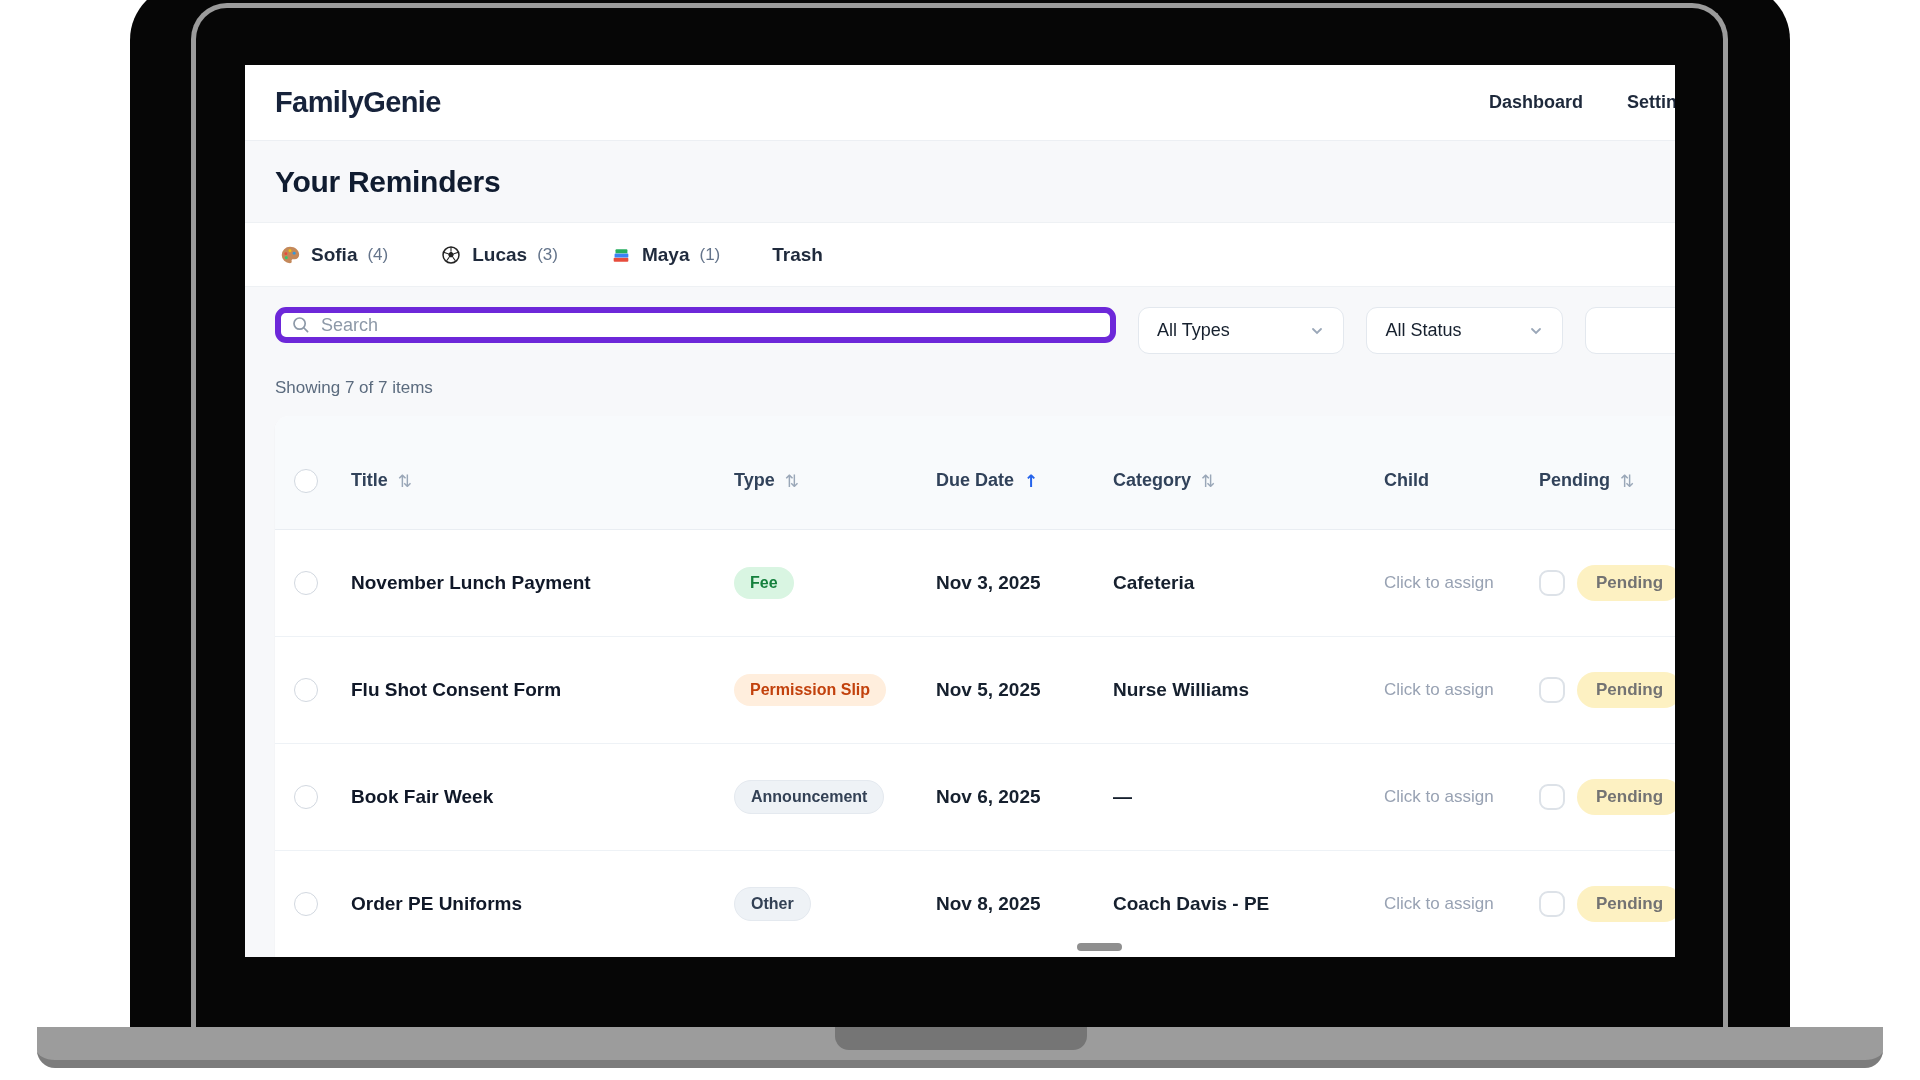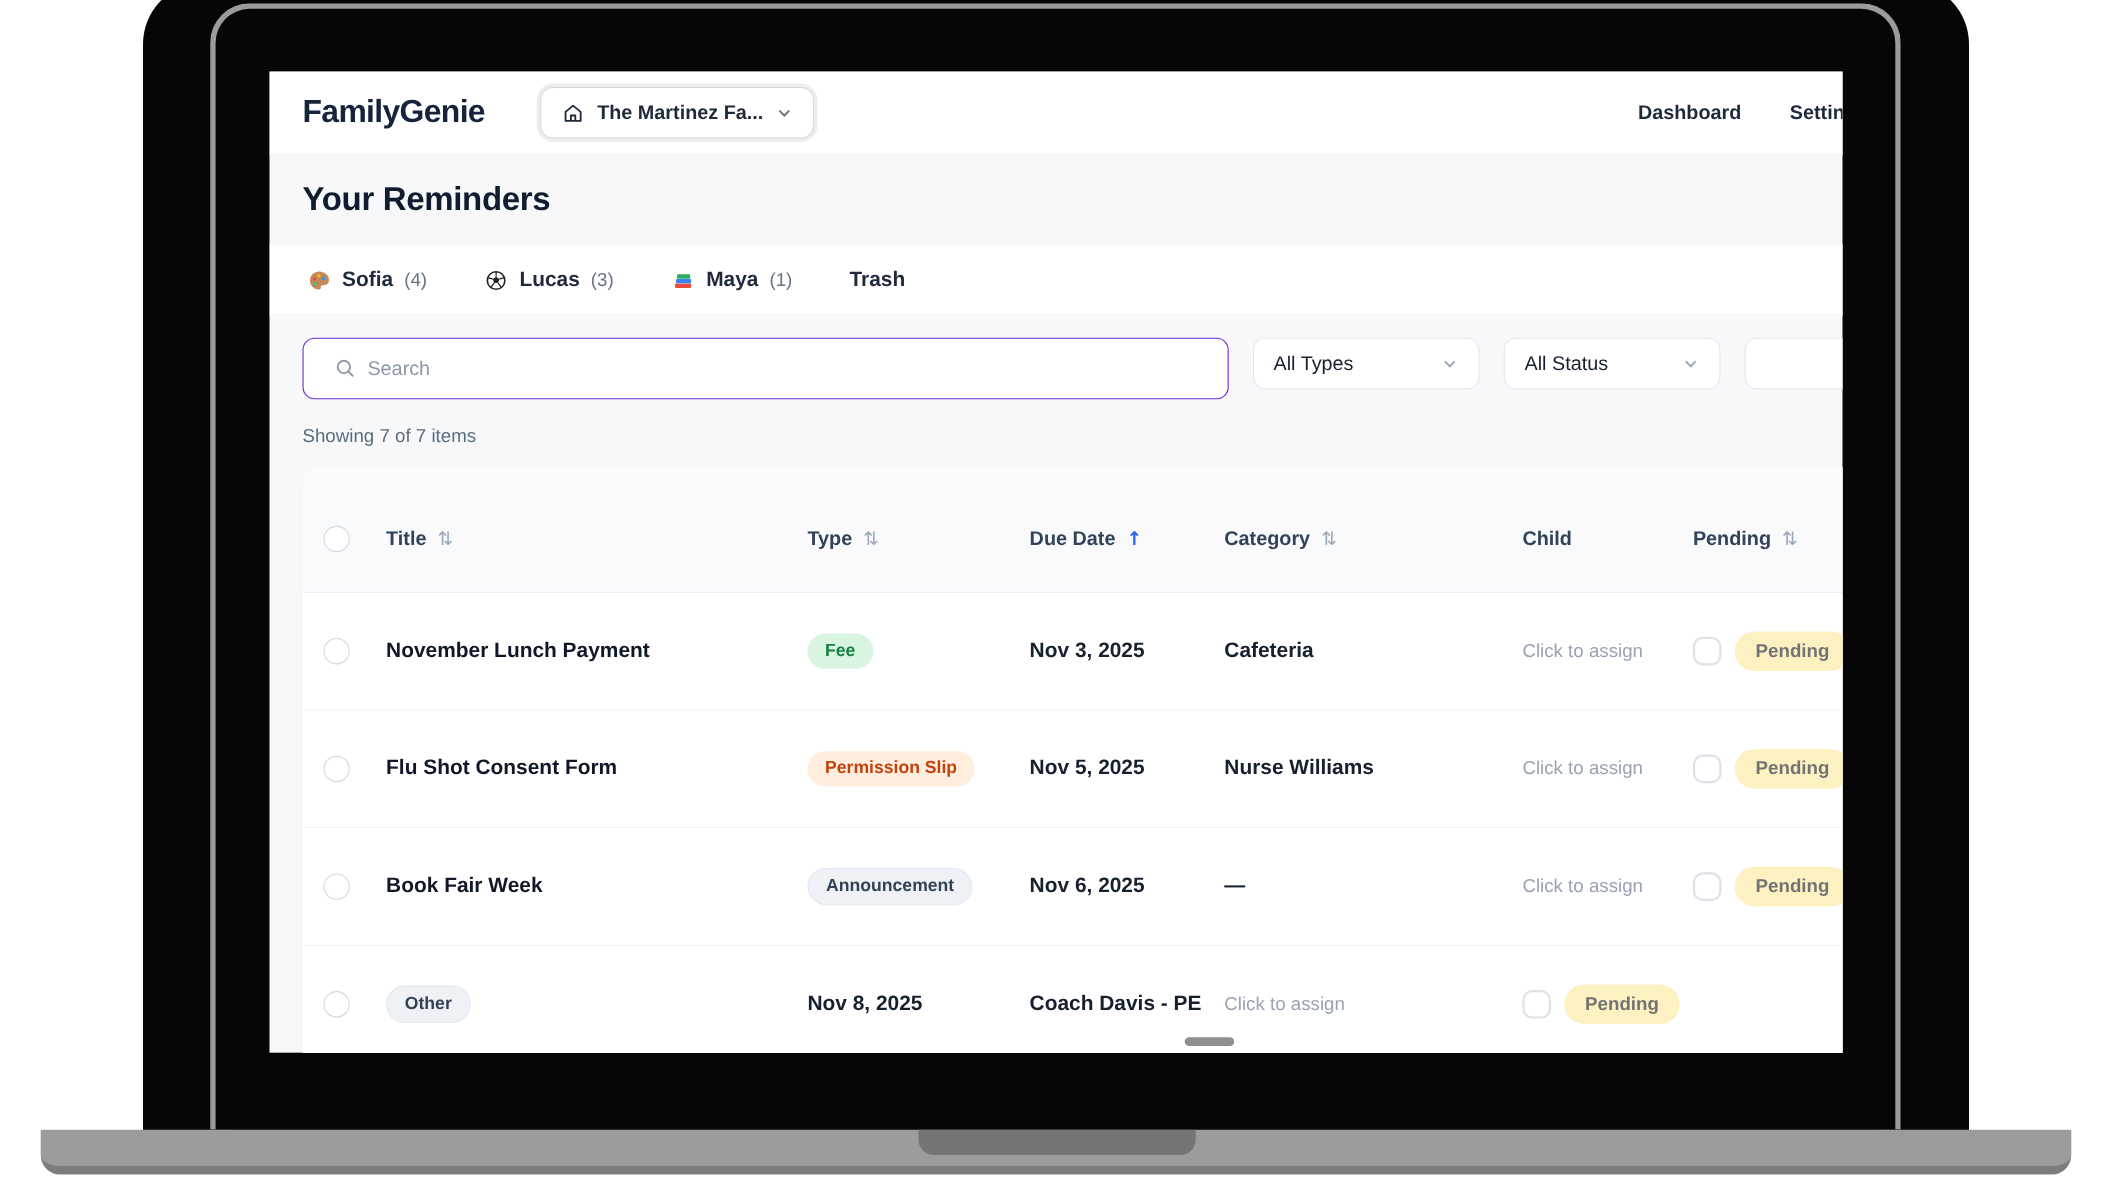--- a/index.html
+++ b/index.html
@@ -49,22 +49,22 @@
   .tab { display:flex; align-items:center; gap:10px; font-size:19px; font-weight:600;
          color:#1f2a3c; background:transparent; border:none; cursor:pointer;
          font-family:inherit; }
   .tab .count { color:#64748b; font-weight:500; font-size:17px; }
   .tab--active { background:#2563eb; color:#fff; border-radius:12px; padding:13px 25px; }
   .tab--active .count { color:rgba(255,255,255,.85); }
   .tab svg { width:22px; height:22px; }
 
   
   .filters { display:flex; gap:22px; padding:20px 30px 0; }
-  .search { width:897px; height:56px; border:1px solid #6d28d9; border-radius:11px;
-            background:#fff; display:flex; align-items:center; padding:0 28px; gap:10px; }
+  .search { width:897px; height:36px; border:6px solid #6d28d9; border-radius:11px;
+            background:#fff; display:flex; align-items:center; padding:0 10px; gap:10px; }
   .search input { border:none; outline:none; font-size:18px; color:#1e293b; width:100%;
                   background:transparent; font-family:inherit; }
   .search input::placeholder { color:#8d99a8; }
   .select { height:47px; border:1px solid #e3e8ee; border-radius:11px; background:#fff;
             display:flex; align-items:center; justify-content:space-between;
             padding:0 18px; font-size:18px; font-weight:500; color:#16202e; cursor:pointer; }
   .select--types  { width:218px; }
   .select--status { width:208px; }
   .select--extra  { width:200px; }
 
@@ -114,34 +114,20 @@
   <div class="laptop-outline"></div>
   <div class="laptop-base">
     <div class="laptop-notch"></div>
   </div>
 
   <div class="app">
     <div class="app-inner">
 
       <header class="topbar">
         <div class="brand">FamilyGenie</div>
-        <button class="family-btn">
-          <span class="icn">
-            <svg width="22" height="22" viewBox="0 0 24 24" fill="none" stroke="#1e293b" stroke-width="1.8" stroke-linejoin="round">
-              <path d="M4.5 10.6 L12 4.4 L19.5 10.6 V19.6 H4.5 Z"></path>
-              <path d="M9.8 19.6 V14.2 h4.4 v5.4"></path>
-            </svg>
-          </span>
-          <span>The Martinez Fa...</span>
-          <span class="icn">
-            <svg width="16" height="16" viewBox="0 0 16 16" fill="none" stroke="#6b7280" stroke-width="1.8" stroke-linecap="round">
-              <path d="M4 6 l4 4 4-4"></path>
-            </svg>
-          </span>
-        </button>
         <nav class="topnav">
           <span class="nav-dash">Dashboard</span>
           <span class="nav-set">Settings</span>
         </nav>
       </header>
 
       <div class="page-head">
         <h1>Your Reminders</h1>
       </div>
 
@@ -279,20 +265,21 @@
           <span class="cat-cell">—</span>
           <span class="child-cell">Click to assign</span>
           <span class="status-cell">
             <span class="scbx"></span>
             <span class="pill-pending">Pending</span>
           </span>
         </div>
 
         <div class="trow">
           <span class="cbx"></span>
+          <span class="title-cell">Order PE Uniforms</span>
           <span class="badge badge--neutral">Other</span>
           <span class="due-cell">Nov 8, 2025</span>
           <span class="cat-cell">Coach Davis - PE</span>
           <span class="child-cell">Click to assign</span>
           <span class="status-cell">
             <span class="scbx"></span>
             <span class="pill-pending">Pending</span>
           </span>
         </div>
       </div>

